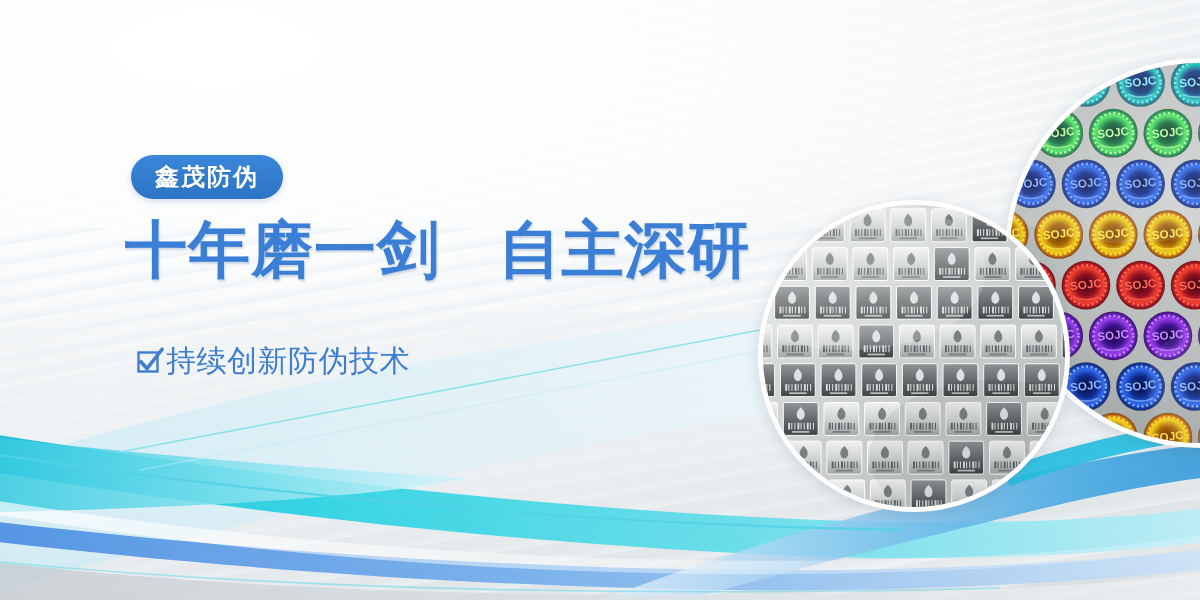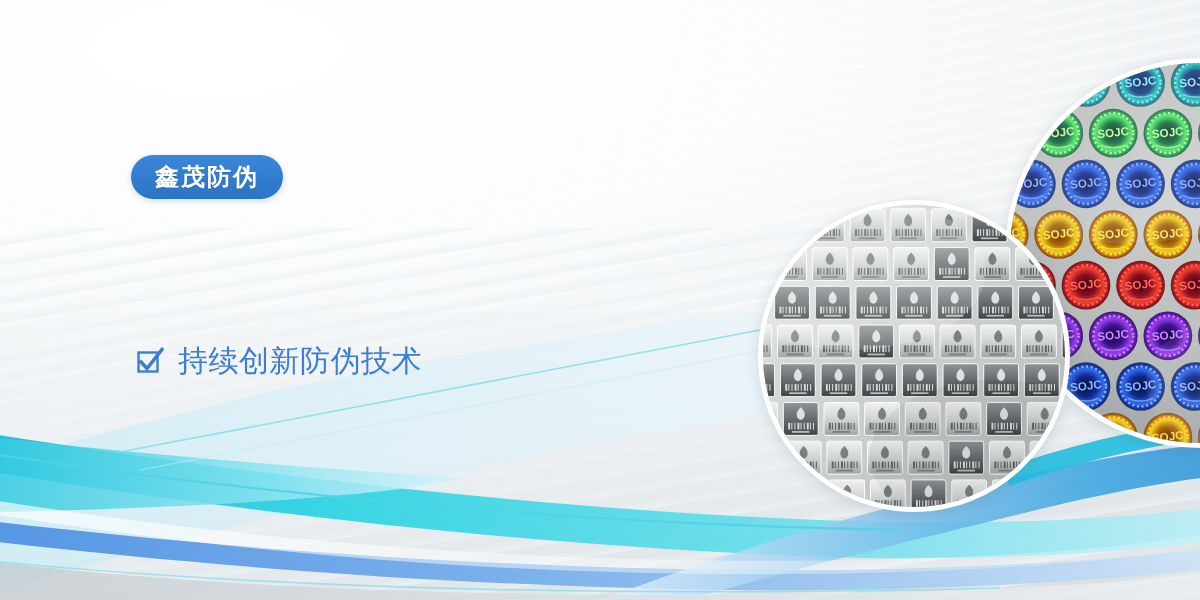--- a/index.html
+++ b/index.html
@@ -71,21 +71,21 @@
   .headline{
     position:absolute;left:125px;top:219px;
     font-size:62px;font-weight:bold;line-height:1;
     color:#3a7fd5;white-space:nowrap;letter-spacing:1px;
     text-shadow:1px 2px 2px rgba(150,170,195,.45);
   }
   .headline .gap{display:inline-block;width:22px;}
 
   .bullets{position:absolute;left:136px;top:330px;}
   .bullet{
-    display:flex;align-items:center;gap:16px;height:62px;
+    display:flex;align-items:center;gap:4px;height:62px;
   }
   .cbox{width:26px;height:26px;flex:0 0 26px;position:relative;}
   .btext{
     font-size:30px;color:#3d7ed2;line-height:1;white-space:nowrap;
     letter-spacing:.5px;
   }
 
   
   .circle{
     position:absolute;border-radius:50%;overflow:hidden;
@@ -1709,20 +1709,25 @@
       <ellipse cx="240" cy="260" rx="130" ry="80" fill="#000000" opacity=".05"></ellipse>
     </svg>
   </div>
 
   <div class="content">
 
     <div class="badge">
       <span class="badge-text">鑫茂防伪</span>
     </div>
 
+    <div class="headline">
+      <span>十年磨一剑</span>
+      <span class="gap"></span>
+      <span>自主深研</span>
+    </div>
 
     <div class="bullets">
 
       <div class="bullet">
         <span class="cbox">
           <svg viewBox="0 0 30 30" width="30" height="30" style="position:absolute;left:-2px;top:-2px;">
             <rect x="4.5" y="6.5" width="19" height="19" fill="none" stroke="#3d7ed2" stroke-width="2.4"></rect>
             <path d="M 7 16 L 13 22.5 L 28 3.5" fill="none" stroke="#3d7ed2" stroke-width="3.6" stroke-linecap="square" stroke-linejoin="miter"></path>
           </svg>
         </span>

